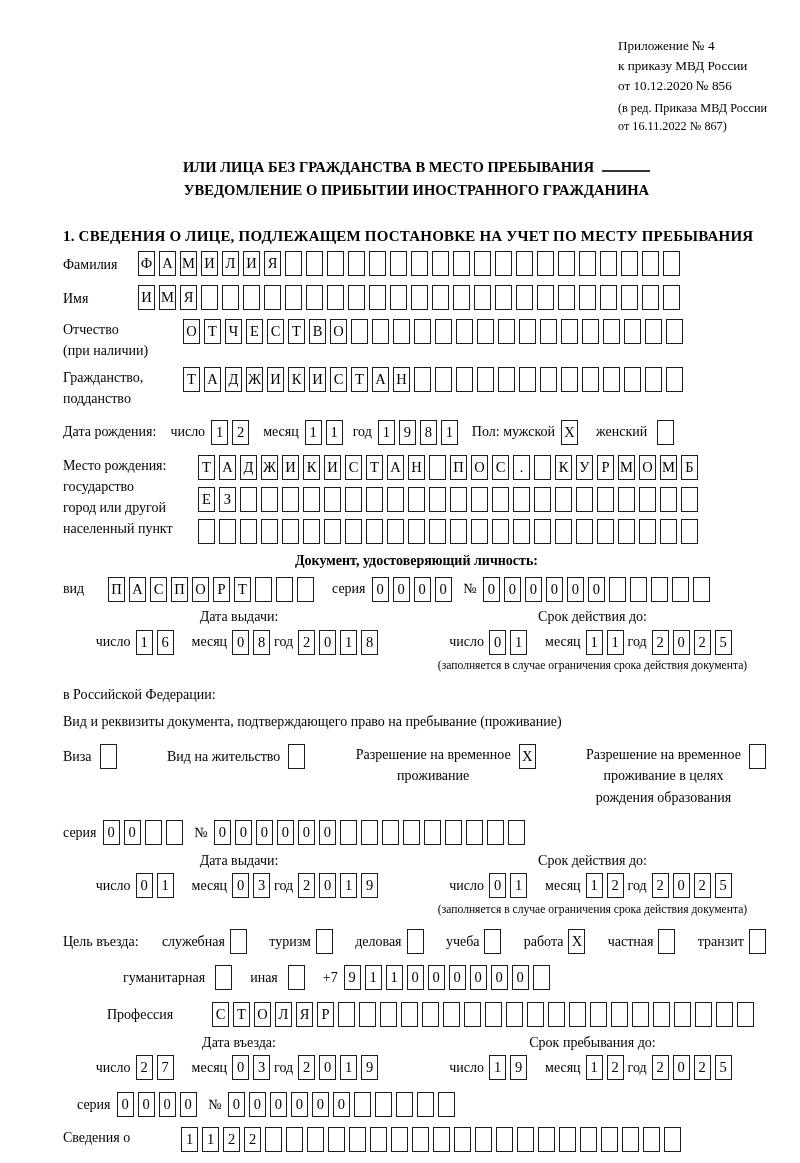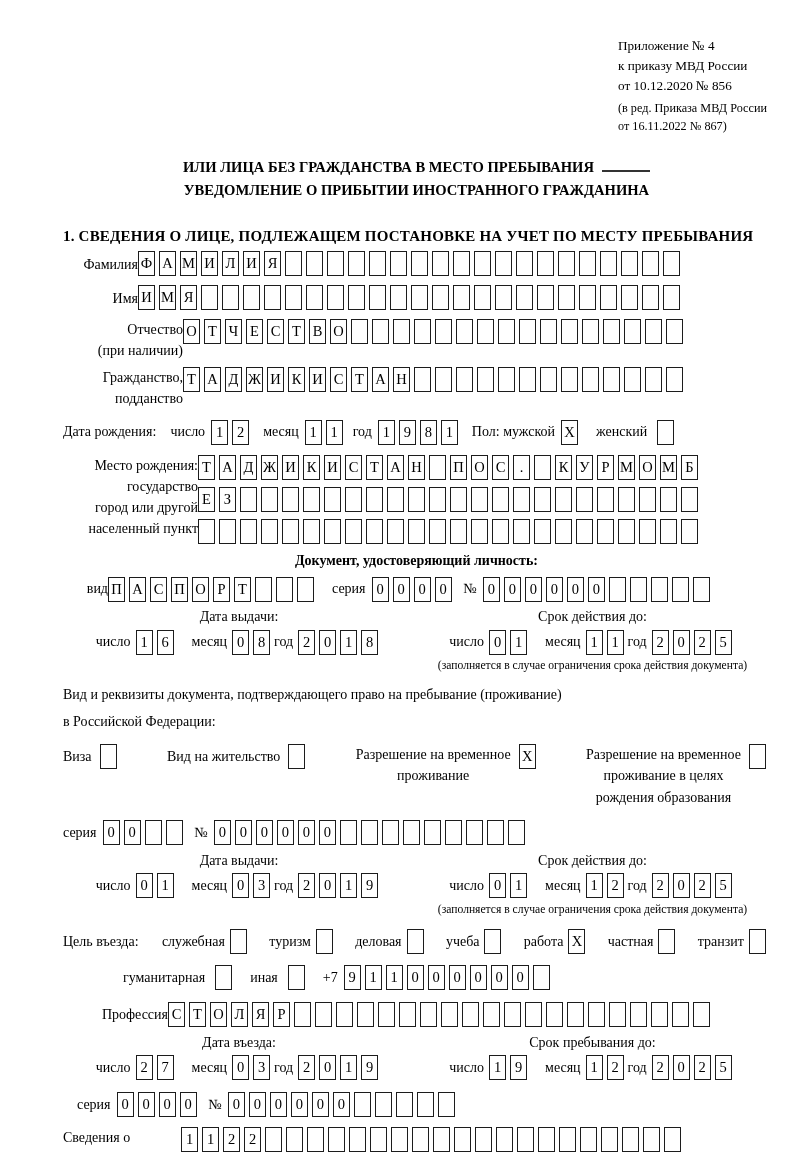--- a/index.html
+++ b/index.html
@@ -15,21 +15,21 @@
   .appendix { margin-left:555px; width:200px; font-size:13.2px; line-height:1.5; }
   .appendix .edition { font-size:12.2px; margin-top:5px; line-height:1.45; }
   .forma { text-align:right; font-weight:bold; font-size:14.5px; margin-top:18px; letter-spacing:.3px; }
 
   
   .title { text-align:center; font-weight:bold; font-size:14.6px; line-height:1.6; margin-top:20px; }
   .blank-line { display:inline-block; width:48px; border-bottom:2.2px solid #333; height:12px; margin-left:8px; }
   .sec-heading { font-weight:bold; font-size:15px; margin-top:26px; letter-spacing:.2px; }
 
   
-  .frow { display:flex; align-items:flex-start; margin-top:6px;text-align:right; }
+  .frow { display:flex; align-items:flex-start; margin-top:6px; }
   .lbl { line-height:28px; white-space:nowrap; }
   .lbl2 { line-height:21px; }
   .cells { display:inline-flex; flex-wrap:nowrap; }
   .cell {
     display:inline-flex; align-items:center; justify-content:center;
     width:17px; height:25px; flex:none;
     border:1.7px solid #1c1c1c; margin-right:4px;
     font-size:14.5px; background:#fff;
   }
   .w75 { width:75px; flex:none; }
@@ -423,22 +423,22 @@
             <span class="cell">0</span>
             <span class="cell">2</span>
             <span class="cell">5</span>
           </span>
       </div>
       <div class="dg-note">(заполняется в случае ограничения срока действия документа)</div>
     </div>
   </div>
 
   <div class="para">
+    <div>в Российской Федерации:</div>
     <div>Вид и реквизиты документа, подтверждающего право на пребывание (проживание)</div>
-    <div>в Российской Федерации:</div>
   </div>
 
   <div class="vrow">
     <span class="vitem">
       <span class="vlabel">Виза</span>
       <span class="cells">
           <span class="cell"></span>
         </span>
     </span>
     <span class="vitem">
@@ -609,21 +609,21 @@
         <span class="cell">0</span>
         <span class="cell">0</span>
         <span class="cell">0</span>
         <span class="cell">0</span>
         <span class="cell">0</span>
         <span class="cell">0</span>
         <span class="cell"></span>
       </span>
   </div>
 
-  <div class="frow" style="align-items:center; margin-top:9px;">
+  <div class="frow" style="align-items:center; margin-top:9px;margin-left:44px;">
     <span class="lbl" style="width:105px;">Профессия</span>
     <span class="cells">
         <span class="cell">С</span>
         <span class="cell">Т</span>
         <span class="cell">О</span>
         <span class="cell">Л</span>
         <span class="cell">Я</span>
         <span class="cell">Р</span>
         <span class="cell"></span>
         <span class="cell"></span>

